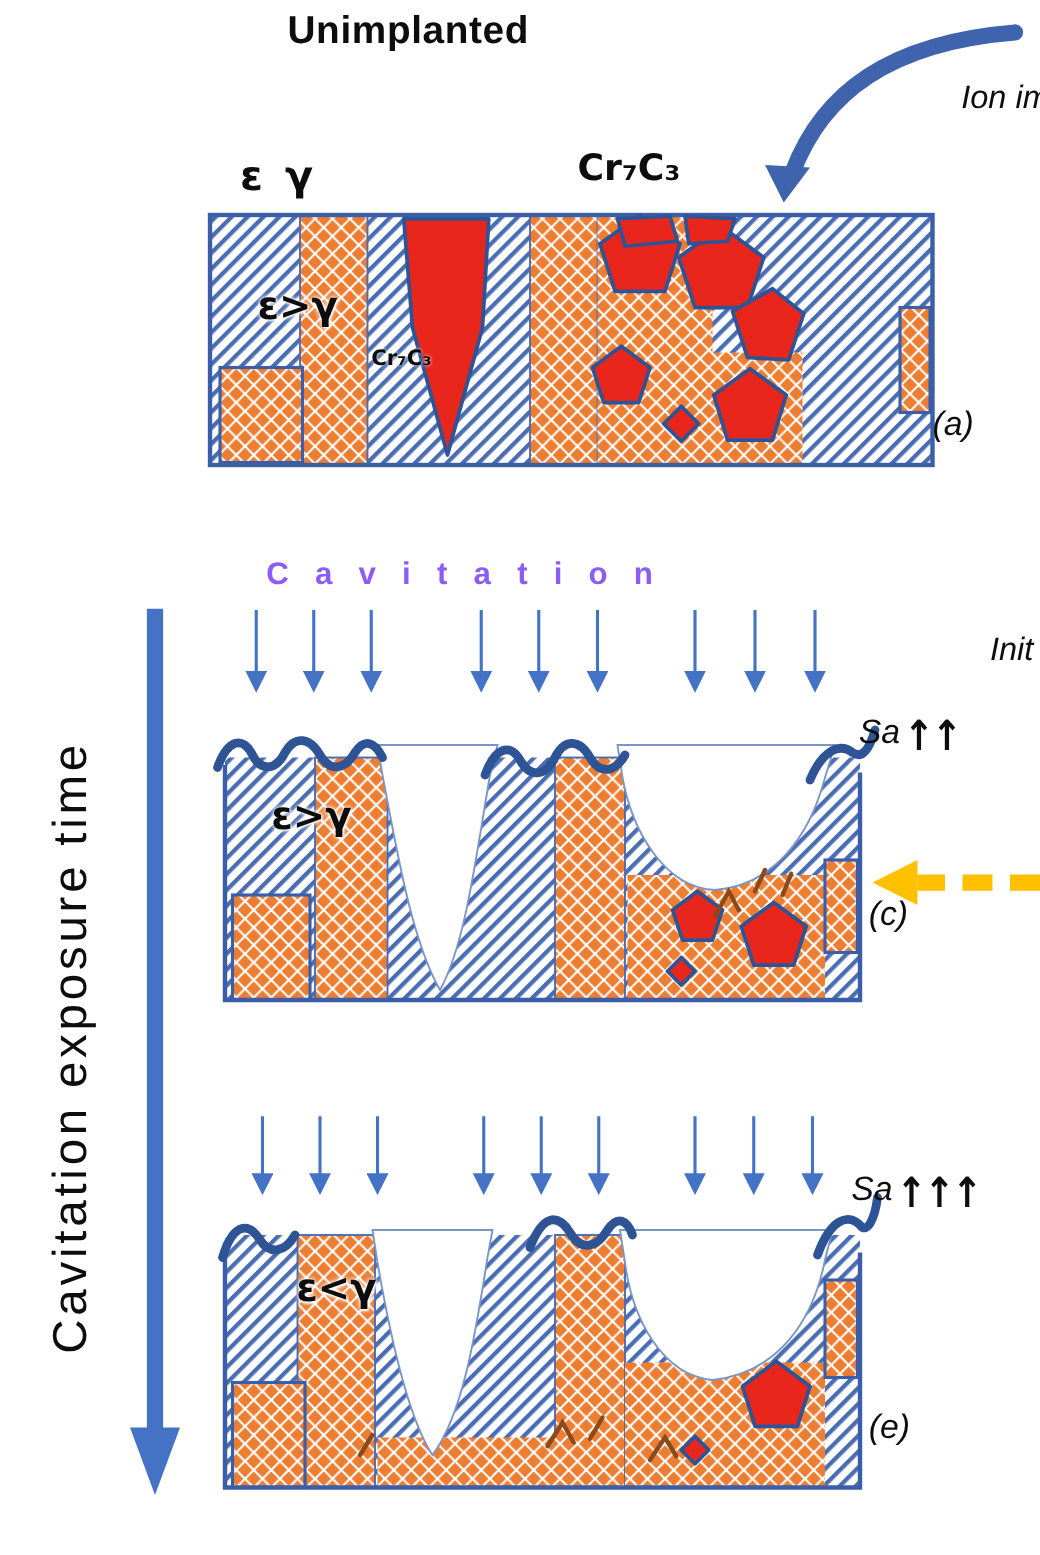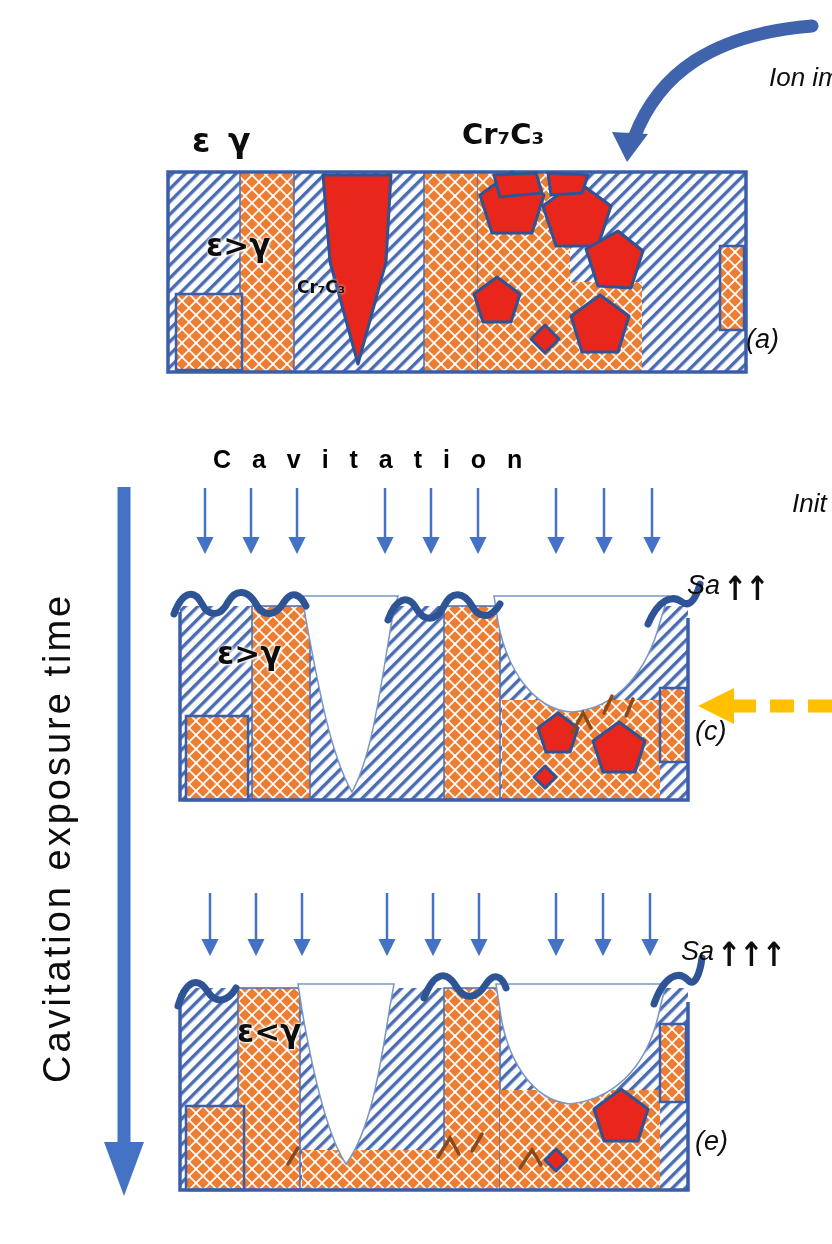--- a/index.html
+++ b/index.html
@@ -7,21 +7,21 @@
           font-family:"Liberation Sans",sans-serif;color:#0d0d0d;}
   #gfx{position:absolute;left:0;top:0;}
   .txt{position:absolute;white-space:nowrap;line-height:1;}
   .title{font-size:31px;font-weight:800;letter-spacing:.5px;}
   .greek{font-family:"DejaVu Sans","Liberation Sans",sans-serif;}
   .phase-top{font-size:33px;font-weight:700;}
   .phase-in{font-size:31px;font-weight:700;text-shadow:0 0 3px #fff,0 0 5px #fff,1px 1px 2px #fff;}
   .carbide-top{font-size:29px;font-weight:700;}
   .carbide-small{font-size:17px;font-weight:700;text-shadow:0 0 3px #fff;}
   .panel-tag{font-size:27px;font-style:italic;}
-  .cavitation{font-size:25px;font-weight:700;color:#000000;letter-spacing:7px;}
+  .cavitation{font-size:25px;font-weight:700;color:#8b5cf6;letter-spacing:7px;}
   .side-italic{font-size:26px;font-style:italic;font-weight:500;}
   .sa{display:flex;align-items:flex-start;gap:3px;}
   .sa-word{font-size:27px;font-weight:500;font-style:italic;}
   .sa-arrows{font-family:"DejaVu Sans",sans-serif;font-size:29px;font-weight:700;letter-spacing:-2px;
              transform:scaleY(1.15);transform-origin:top;}
   .vert{writing-mode:vertical-rl;transform:rotate(180deg);font-size:38px;font-weight:500;
         letter-spacing:3px;height:708px;text-align:center;}
 </style>
 </head>
 <body>
@@ -157,33 +157,34 @@
         <path d="M520,1168 L532,1150 L541,1165"></path>
       </g>
       <g stroke="#2f5496" stroke-width="7" fill="none" stroke-linecap="round">
         <path d="M178,1006 C186,980 198,976 208,992 C216,1004 228,1002 236,988"></path>
         <path d="M424,998 C434,972 446,970 456,986 C464,1000 476,1000 486,984 C494,972 502,976 506,988"></path>
         <path d="M654,1004 C664,976 678,970 688,980 C694,988 700,974 702,958"></path>
       </g>
     </g>
   </svg>
 
+  <div class="txt title" style="left:230px;top:8px;">Unimplanted</div>
 
   <div class="txt side-italic" style="left:769px;top:64px;">Ion im</div>
 
   <div class="txt greek phase-top" style="left:192px;top:124px;">ε</div>
   <div class="txt greek phase-top" style="left:228px;top:124px;">γ</div>
   <div class="txt greek carbide-top" style="left:462px;top:120px;">Cr₇C₃</div>
 
   <div class="txt greek phase-in" style="left:206px;top:230px;">ε&gt;γ</div>
   <div class="txt greek carbide-small" style="left:297px;top:279px;">Cr₇C₃</div>
   <div class="txt panel-tag" style="left:746px;top:326px;">(a)</div>
 
   <div class="txt cavitation" style="left:213px;top:447px;">C a v i t a t i o n</div>
-  <div class="txt side-italic" style="left:792px;top:490px;">Init</div>
+  <div class="txt side-italic" style="left:792px;top:506px;">Init</div>
 
   <div class="txt sa" style="left:687px;top:572px;">
     <span class="sa-word">Sa</span>
     <span class="sa-arrows">↑↑</span>
   </div>
 
   <div class="txt greek phase-in" style="left:217px;top:638px;">ε&gt;γ</div>
   <div class="txt panel-tag" style="left:695px;top:718px;">(c)</div>
 
   <div class="txt sa" style="left:681px;top:938px;">

